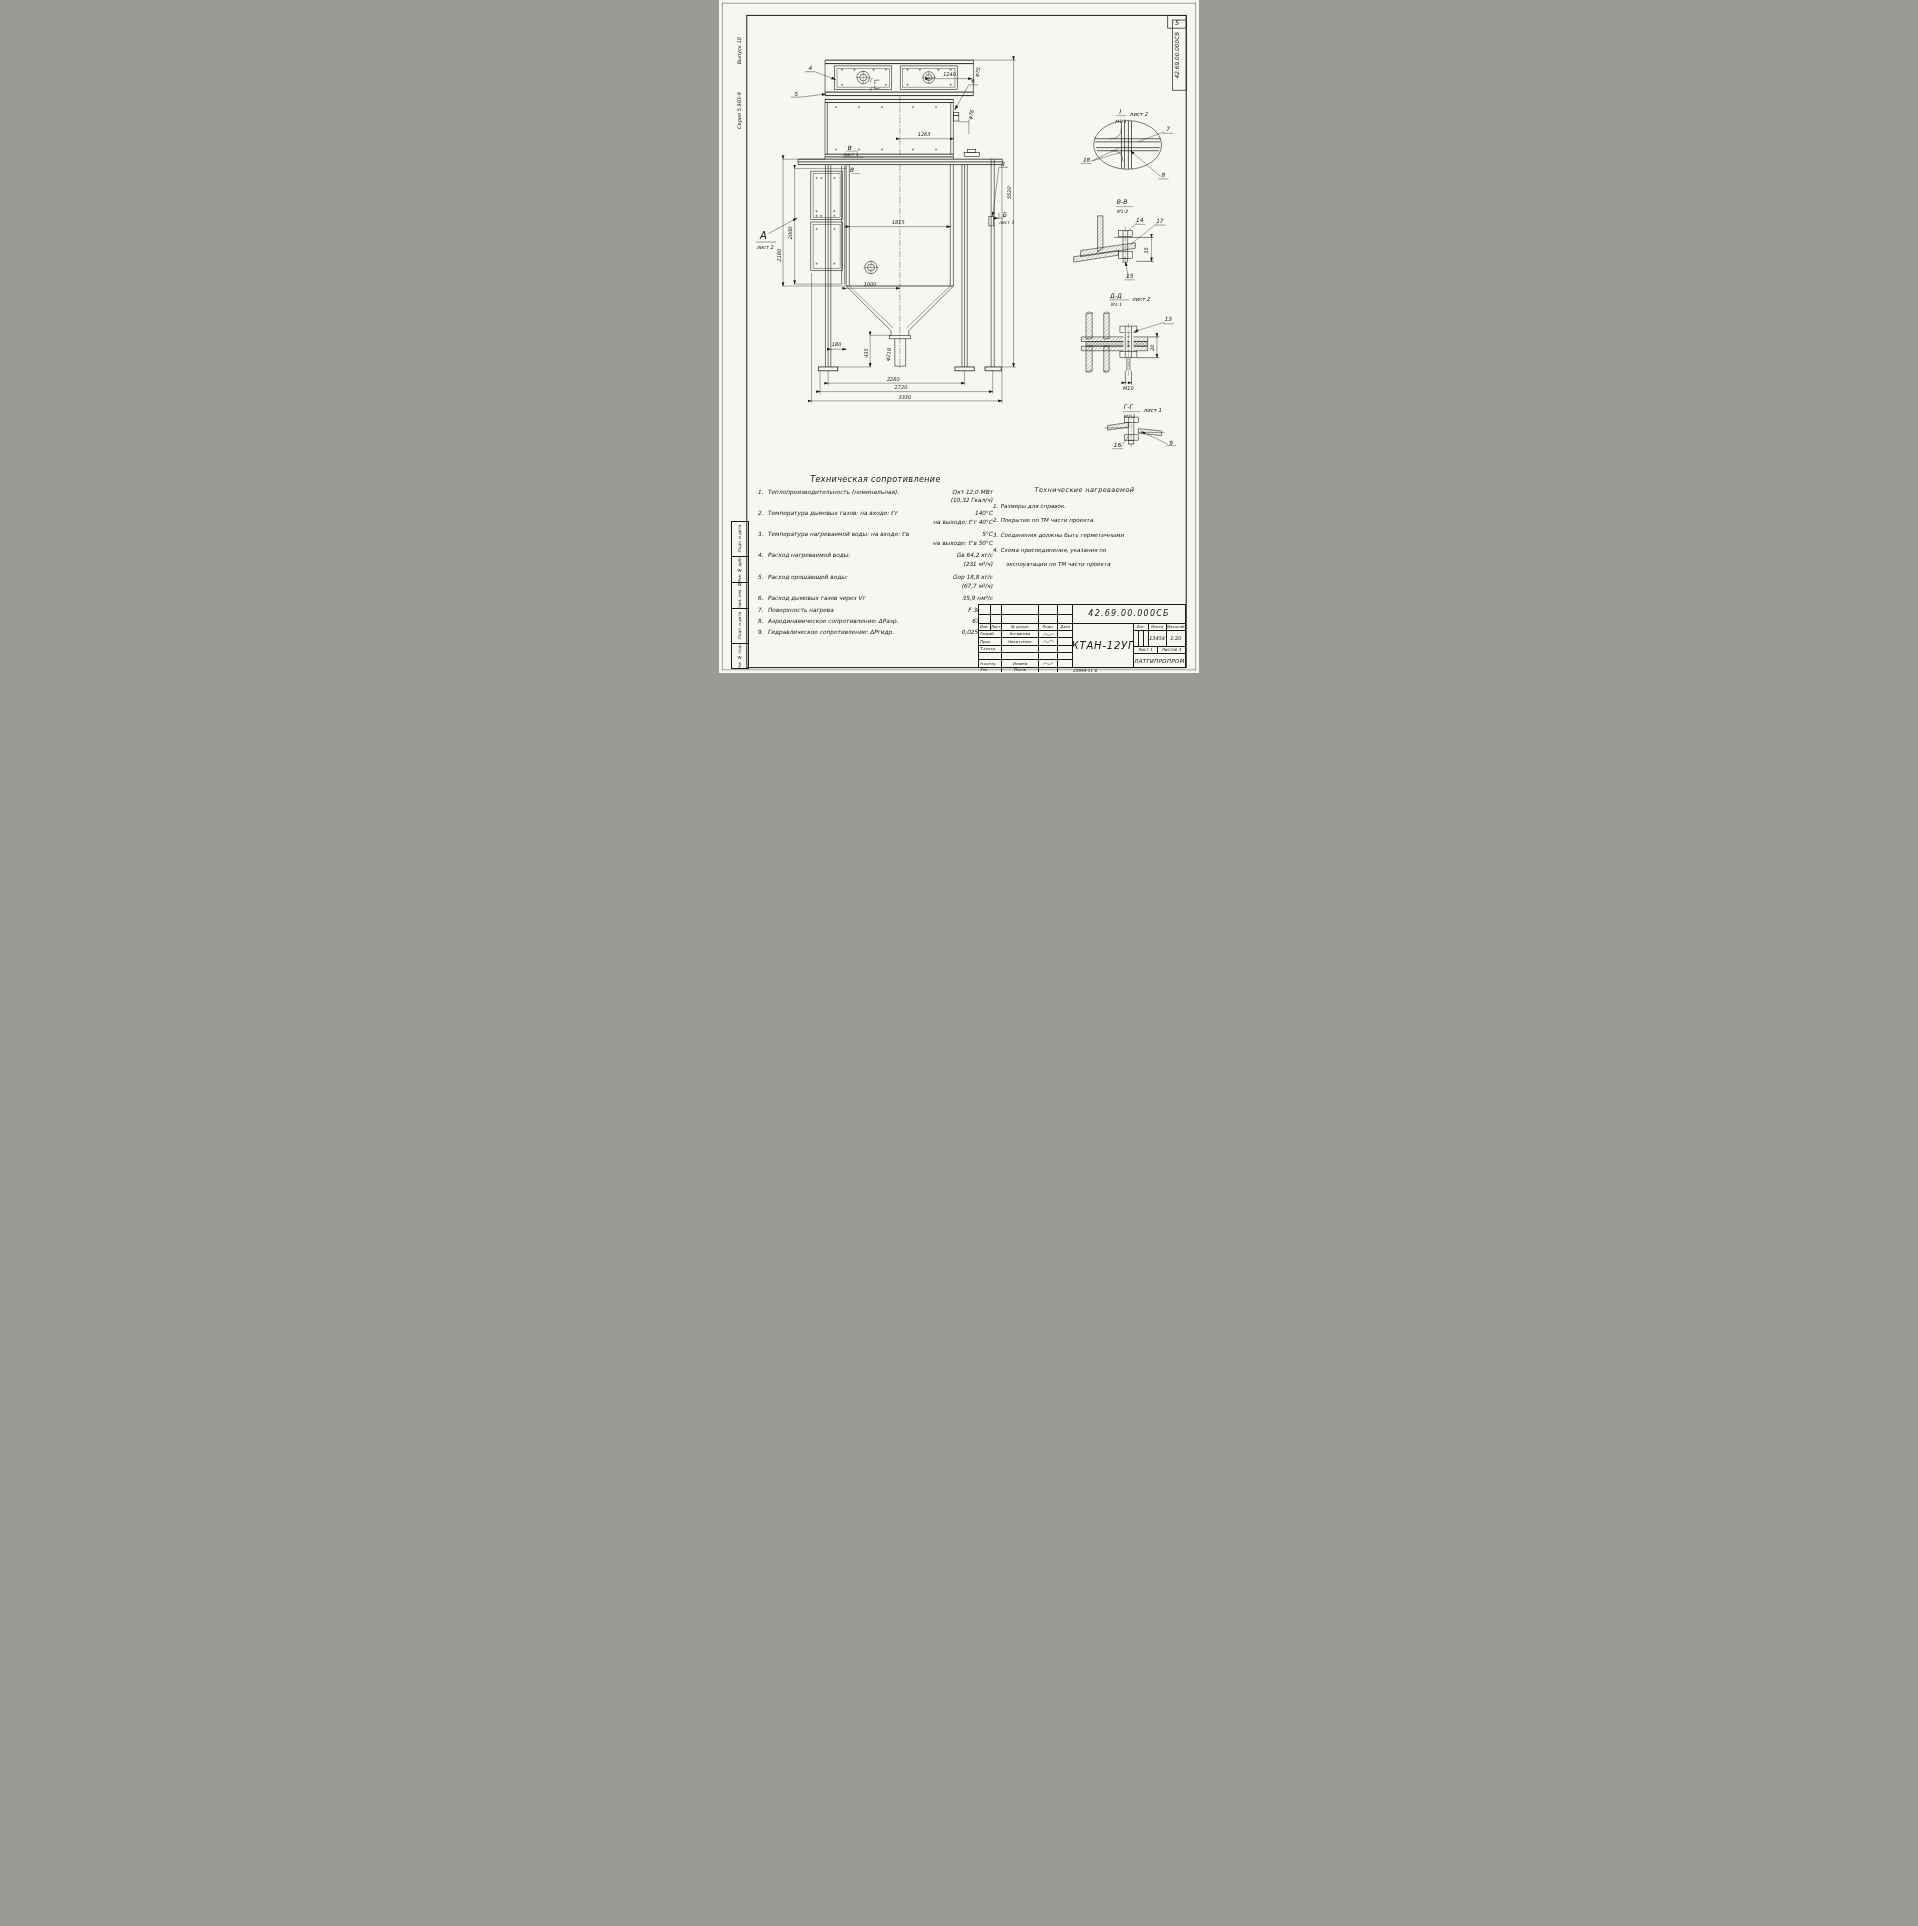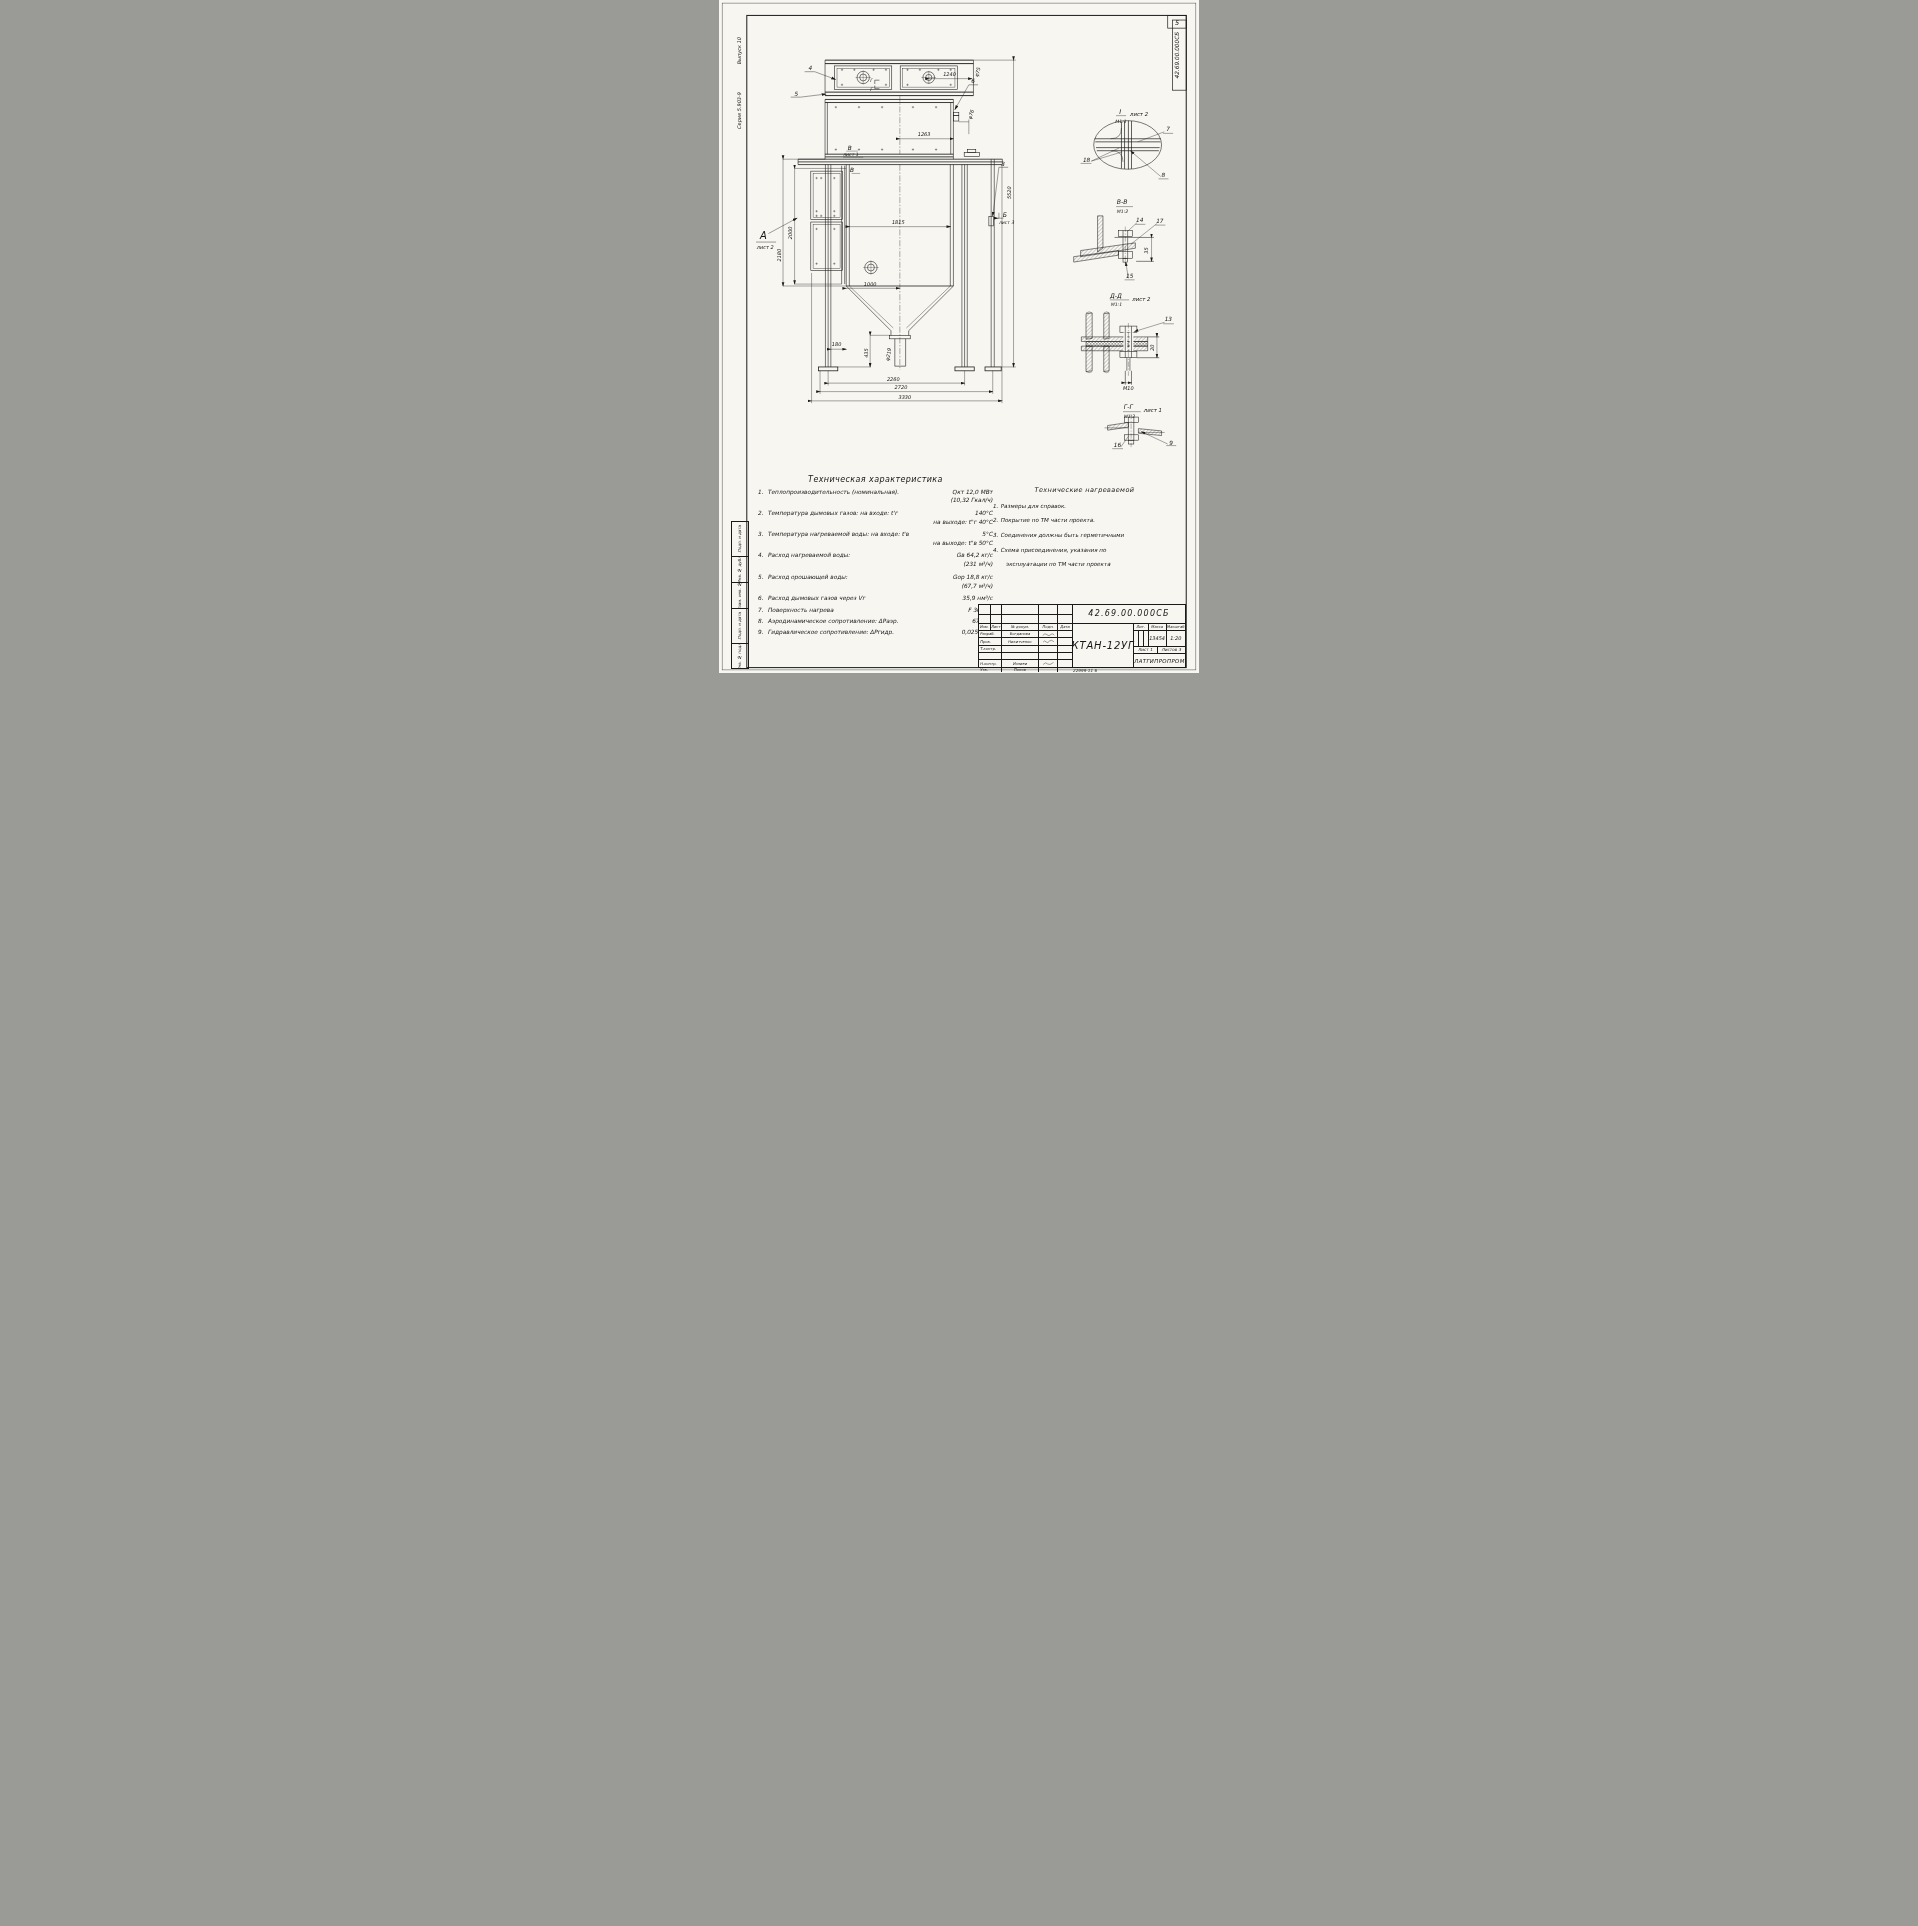--- a/index.html
+++ b/index.html
@@ -328,21 +328,21 @@
       </div>
     <div class="stampcell" style="height:34px;">
         <span class="vtext">Подп. и дата</span>
       </div>
     <div class="stampcell" style="flex:1;">
         <span class="vtext">Инв. № подл.</span>
       </div>
   </div>
 
   <div class="abs tc hand">
-    <div class="tc-title">Техническая характеристика</div>
+    <div class="tc-title">Техническая сопротивление</div>
     <div class="tc-row" style="margin-top:2.3px;">
         <span class="tc-num">1.</span>
         <span class="tc-text">Теплопроизводительность (номинальная).</span>
         <span class="tc-val">Qкт  12,0 МВт</span>
       </div>
     <div class="tc-row" style="margin-top:0.8px;">
         <span class="tc-num"></span>
         <span class="tc-text"></span>
         <span class="tc-val">(10,32 Гкал/ч)</span>
       </div>

